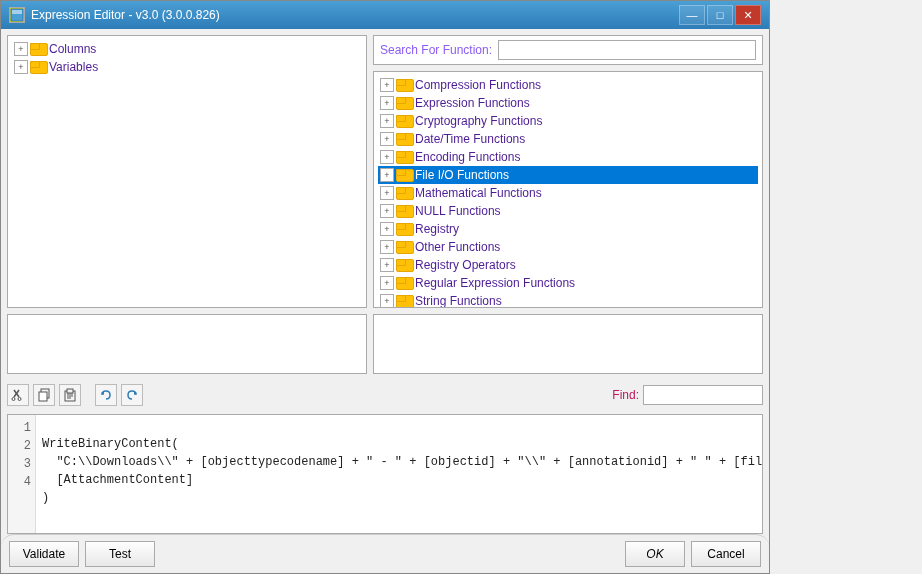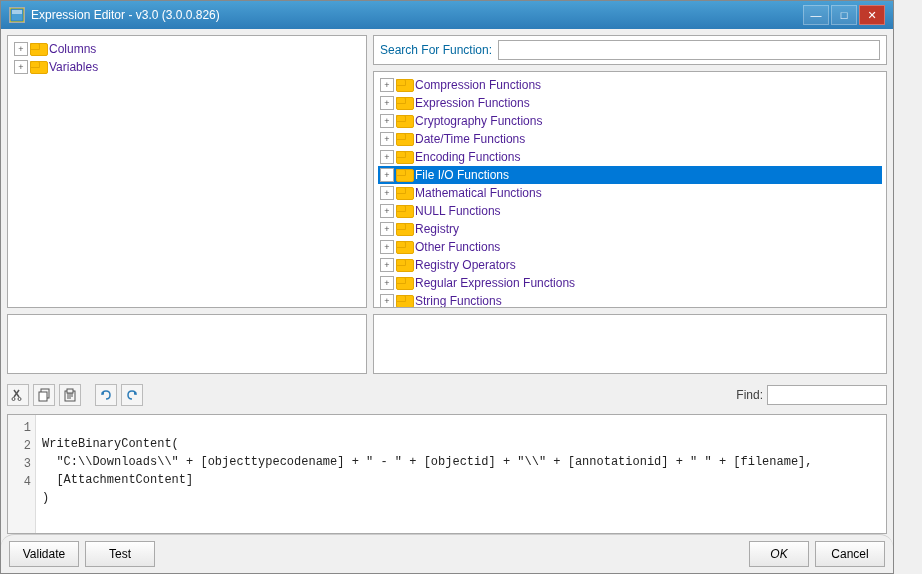--- a/index.html
+++ b/index.html
@@ -6,21 +6,21 @@
     body {
       font-family: 'Segoe UI', Arial, sans-serif;
       font-size: 12px;
       background: #f0f0f0;
       width: 922px;
       height: 574px;
       overflow: hidden;
     }
 
     .window {
-      width: 894px;
+      width: 770px;
       height: 574px;
       border: 1px solid #888;
       display: flex;
       flex-direction: column;
       background: #f0f0f0;
     }
 
     
     .title-bar {
       background: linear-gradient(to bottom, #4a9fd4, #2d7cb8);
@@ -177,21 +177,21 @@
       display: flex;
       align-items: center;
       gap: 6px;
       border: 1px solid #aaa;
       background: white;
       padding: 4px 6px;
     }
     .search-label {
       font-size: 12px;
       white-space: nowrap;
-      color: #0369a1;
+      color: #8b5cf6;
     }
     .search-input {
       flex: 1;
       border: 1px solid #aaa;
       padding: 2px 4px;
       font-size: 12px;
       outline: none;
     }
 
     .function-list-panel {
@@ -236,21 +236,21 @@
       justify-content: center;
       font-size: 11px;
     }
     .toolbar-separator { width: 6px; }
     .find-area {
       margin-left: auto;
       display: flex;
       align-items: center;
       gap: 4px;
     }
-    .find-label { font-size: 12px; color: #404040; }
+    .find-label { font-size: 12px; color: #be185d; }
     .find-input {
       border: 1px solid #aaa;
       width: 120px;
       padding: 2px 4px;
       font-size: 12px;
     }
 
     .code-editor {
       border: 1px solid #aaa;
       background: white;

